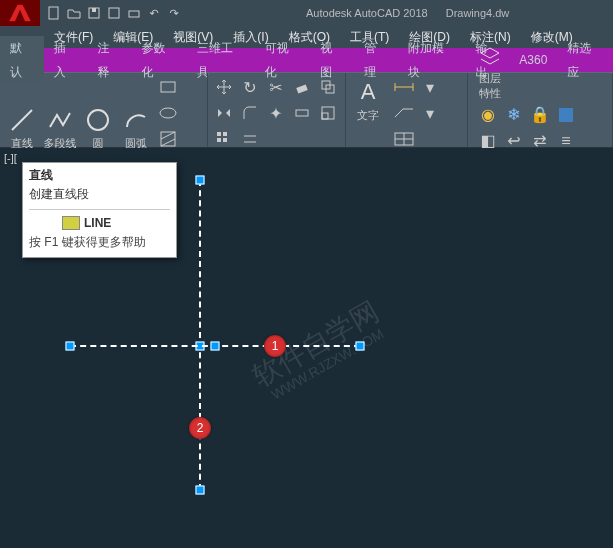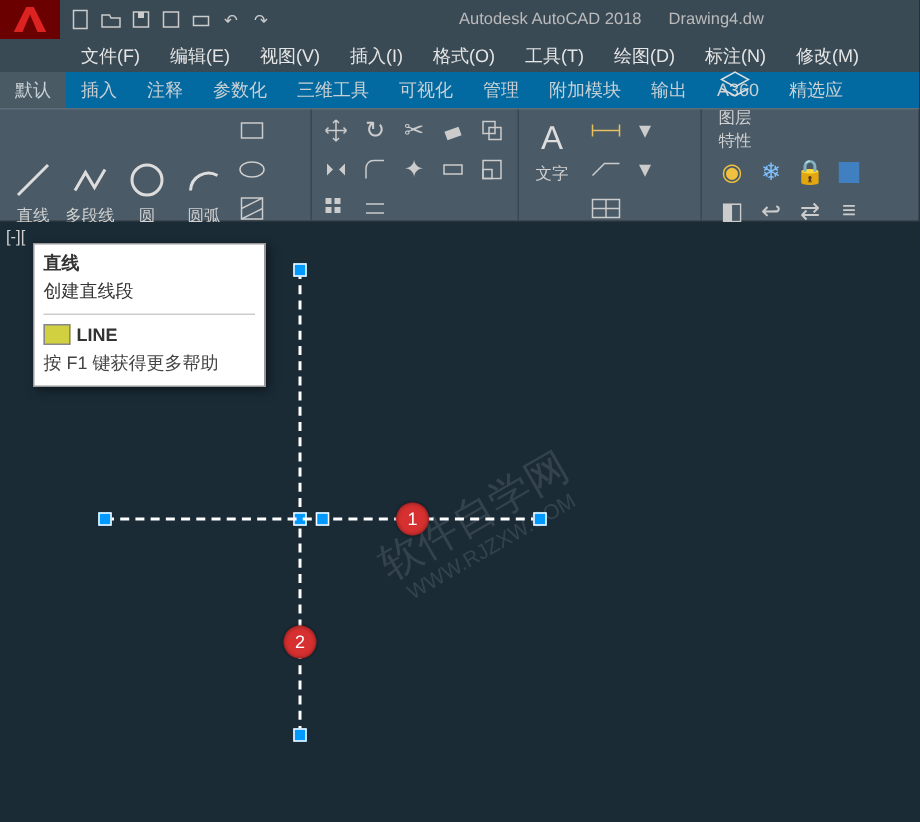--- a/index.html
+++ b/index.html
@@ -6,39 +6,39 @@
   body { width: 613px; height: 548px; background: #1a2b36; overflow: hidden; position: relative; }
   .titlebar { height: 26px; background: #3a4a55; display: flex; align-items: center; color: #ccc; font-size: 11px; }
   .app-logo { width: 40px; height: 26px; background: #6a0000; display: flex; align-items: center; justify-content: center; }
   .app-logo svg { width: 26px; height: 20px; }
   .qat { display: flex; align-items: center; gap: 4px; padding: 0 6px; }
   .qat-icon { width: 16px; height: 16px; display:flex;align-items:center;justify-content:center;color:#ccc; }
   .title-text { margin-left: 118px; color: #bbb; font-size: 11px; }
   .title-file { margin-left: 18px; color: #bbb; }
   .menubar { height: 22px; background: #3a4a55; display: flex; align-items: center; padding-left: 44px; gap: 0; }
   .menu-item { color: #e5e5e5; font-size: 12px; padding: 0 10px; line-height: 22px; }
-  .tabbar { height: 24px; background: #0369a1; display: flex; align-items: center; }
+  .tabbar { height: 24px; background: #a21caf; display: flex; align-items: center; }
   .tab { color: #c8d0d4; font-size: 12px; padding: 0 10px; line-height: 24px; }
   .tab.active { background: #4a5a65; }
   .ribbon { height: 76px; background: #4a5a66; display: flex; align-items: stretch; border-top:1px solid #5c6c78; border-bottom:1px solid #2a343c; }
   .ribbon-panel { display:flex; flex-direction:column; border-right:1px solid #3a4650; padding:2px 4px 0 4px; }
   .rp-icons { display:flex; gap:2px; flex-wrap:wrap; }
   .big-icon { width: 36px; height:48px; display:flex;flex-direction:column;align-items:center;justify-content:flex-end;gap:2px;color:#ccc; }
   .big-icon .glyph { width:28px;height:28px;display:flex;align-items:center;justify-content:center; }
   .big-icon .lbl { font-size:11px;color:#d0d0d0; }
   .small-icon { width:24px;height:24px;display:flex;align-items:center;justify-content:center; color:#ccc; }
   .rp-title { font-size:11px;color:#c0c8cc;text-align:center;padding:1px 0;margin-top:auto;display:flex;align-items:center;justify-content:center;gap:4px; }
   .drop-tri { font-size:8px;color:#888; }
   .canvas { position:relative; background:#1a2b36; height: calc(548px - 26px - 22px - 24px - 76px); }
   .vp-label { position:absolute; left:4px; top:4px; color:#d0d0d0; font-size:11px; }
   .tooltip { position:absolute; left:22px; top:162px; width:155px; background:#fff; border:1px solid #999; box-shadow:2px 2px 6px rgba(0,0,0,0.5); font-size:12px; color:#333; padding:4px 6px 6px 6px; z-index:10; }
   .tooltip .tt-title { font-weight:bold; }
   .tooltip .tt-desc { margin-top:2px; }
   .tooltip hr { border:none;border-top:1px solid #ccc;margin:6px 0; }
-  .tooltip .tt-cmd-row { display:flex;align-items:flex-end;gap:4px; }
+  .tooltip .tt-cmd-row { display:flex;align-items:flex-end;gap:4px;margin-left:33px; }
   .tooltip .tt-cmd-ico { width:18px;height:14px;background:#d0d040;border:1px solid #888; }
   .tooltip .tt-cmd { font-weight:bold; }
   .tooltip .tt-help { margin-top:4px;color:#444; }
   .grip { position:absolute;width:9px;height:9px;background:#0099ff;border:1px solid #fff; transform:translate(-50%,-50%); }
   .dashline { position:absolute;border-color:#fff; }
   .hline { border-top:2px dashed #fff; height:0; }
   .vline { border-left:2px dashed #fff; width:0; }
   .marker { position:absolute;width:22px;height:22px;border-radius:50%;background:#d63030;color:#fff;font-size:12px;display:flex;align-items:center;justify-content:center;box-shadow:inset 0 0 3px rgba(0,0,0,0.5),0 0 2px rgba(0,0,0,0.6); transform:translate(-50%,-50%); }
   .watermark { position:absolute; left:250px; top:180px; color:rgba(200,200,200,0.15); font-size:28px; transform:rotate(-30deg); pointer-events:none; text-align:center; line-height:1.1; }
   .small-grid { display:grid; grid-template-columns:repeat(5,24px); grid-auto-rows:24px; gap:2px; }
@@ -99,20 +99,21 @@
   <span class="menu-item">修改(M)</span>
 </div>
 
 <div class="tabbar">
   <span class="tab active">默认</span>
   <span class="tab">插入</span>
   <span class="tab">注释</span>
   <span class="tab">参数化</span>
   <span class="tab">三维工具</span>
   <span class="tab">可视化</span>
+  <span class="tab">视图</span>
   <span class="tab">管理</span>
   <span class="tab">附加模块</span>
   <span class="tab">输出</span>
   <span class="tab">A360</span>
   <span class="tab">精选应</span>
 </div>
 
 <div class="ribbon">
 
   <div class="ribbon-panel" style="width:208px;">

